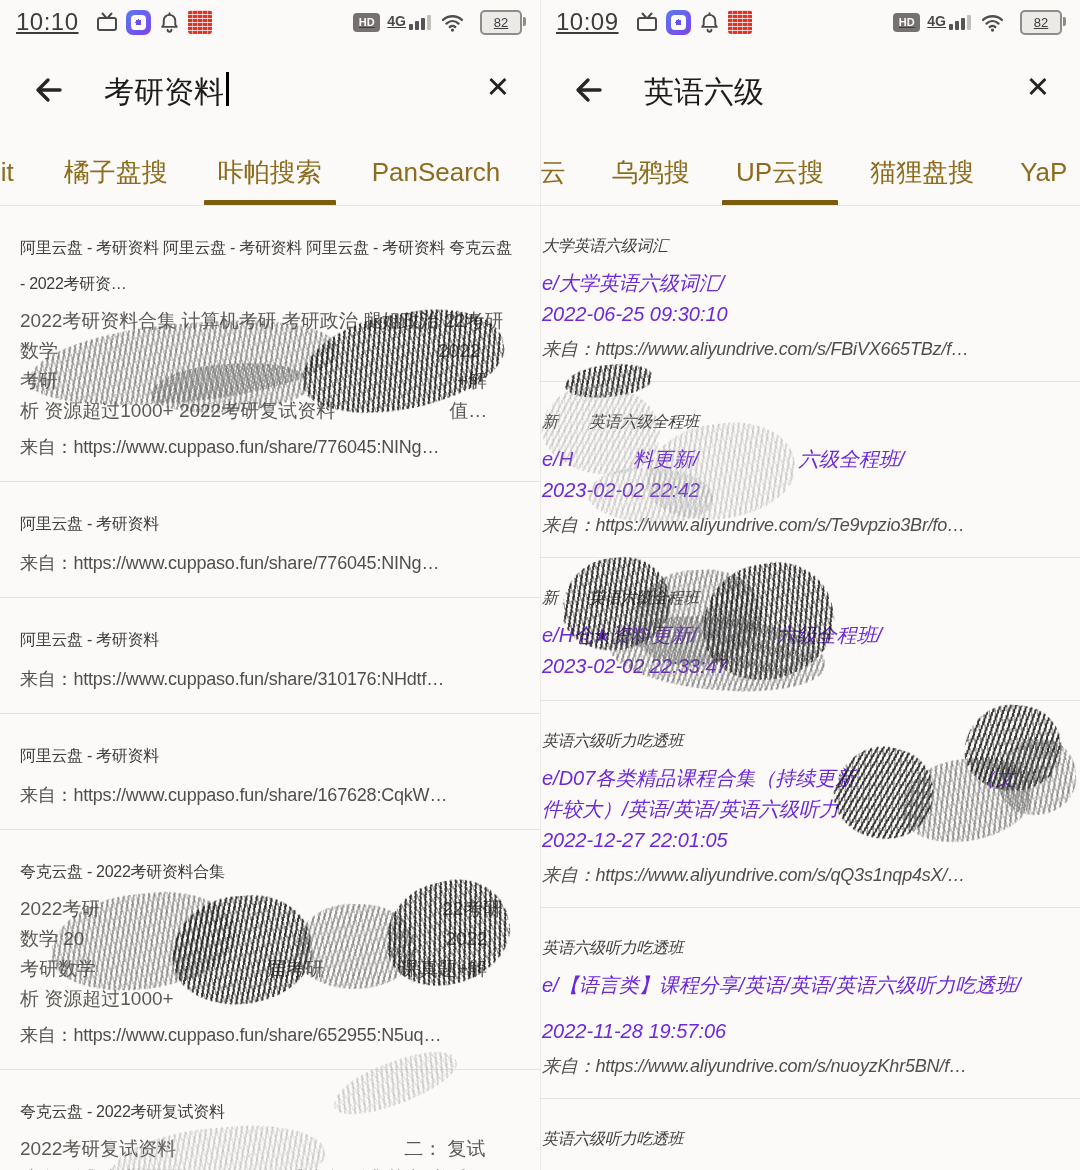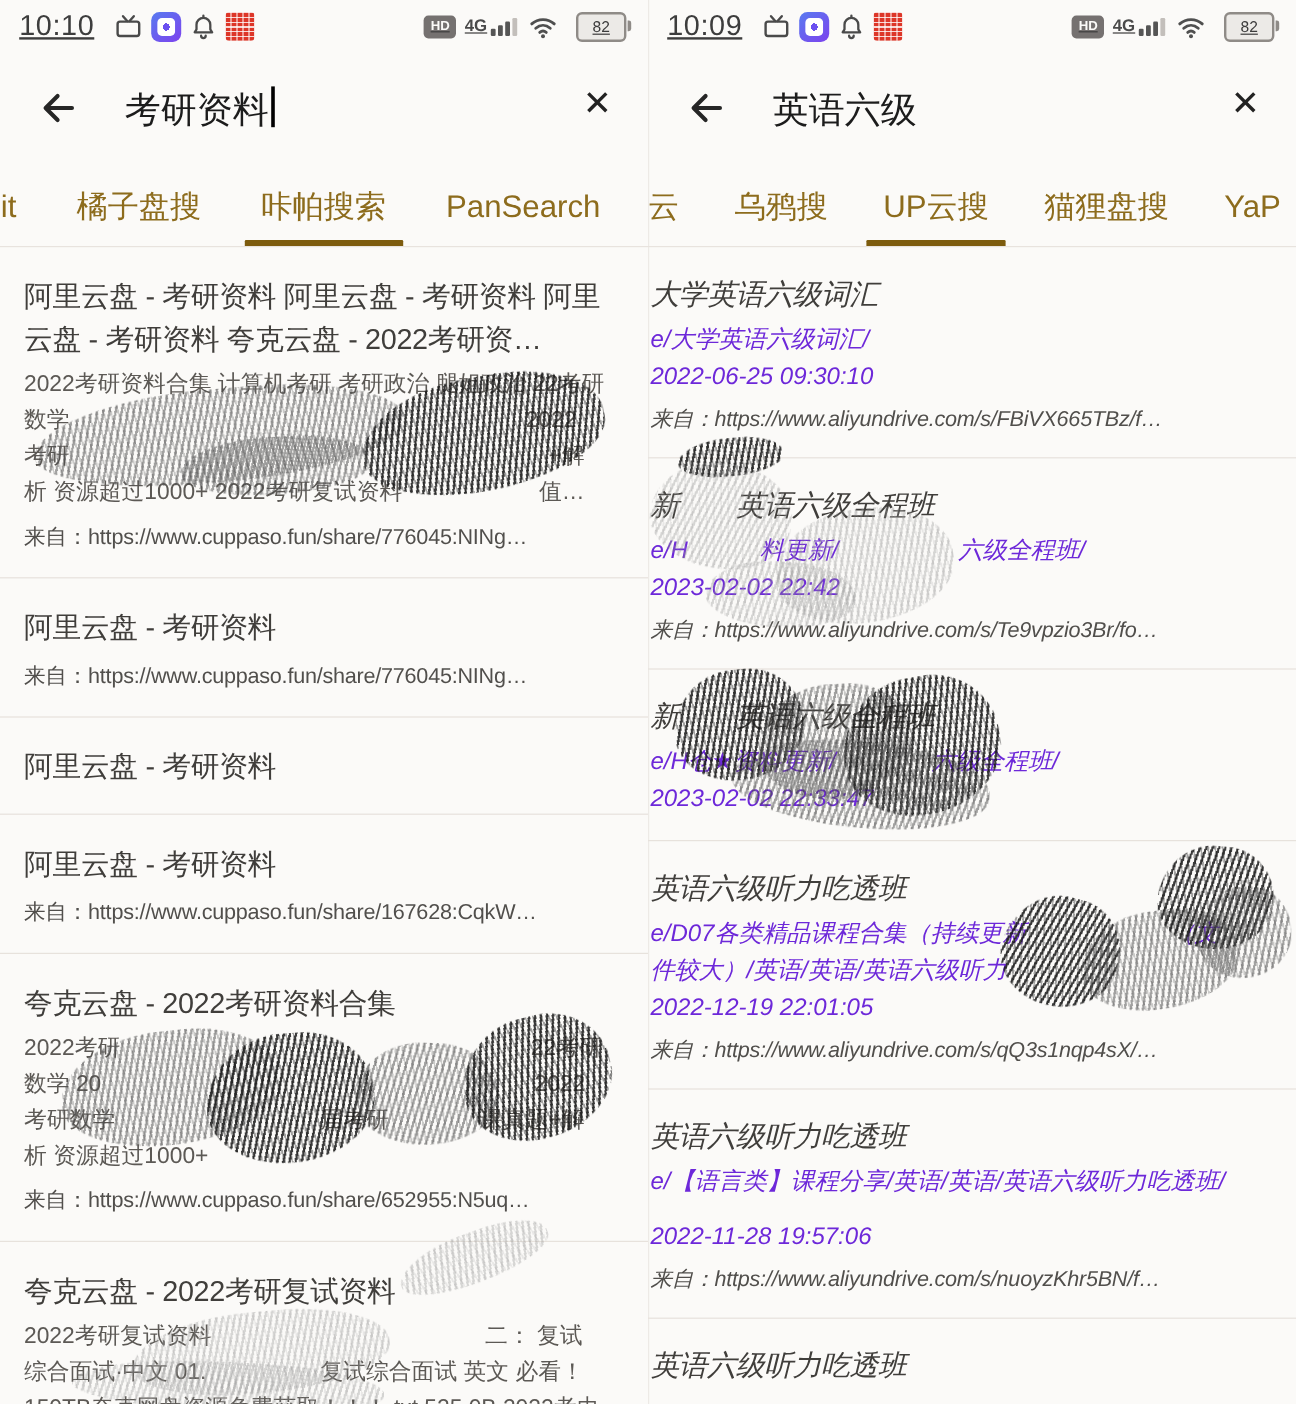--- a/index.html
+++ b/index.html
@@ -40,21 +40,21 @@
 
   
   .tabbar{position:relative;padding:24px 0 15px 0;border-bottom:1px solid #e8e3de;overflow:hidden;white-space:nowrap;}
   .tabs{display:flex;align-items:center;}
   .tab{position:relative;font-size:26px;color:#8d6c1d;flex:0 0 auto;}
   .tab.active::after{content:"";position:absolute;left:-14px;right:-14px;bottom:-16px;height:6px;background:#7d5c0e;border-radius:1px;}
 
   
   .item{position:relative;padding:24px 20px 20px 20px;border-bottom:1px solid #e7e2dc;}
   .panel-right .item{padding:22px 20px 18px 2px;font-style:italic;}
-  .title{font-size:24px;line-height:36px;color:#403e3b;font-weight:500;letter-spacing:-.3px;}
+  .title{font-size:16px;line-height:36px;color:#403e3b;font-weight:500;letter-spacing:-.3px;}
   .desc{font-size:19px;line-height:30px;color:#5c5955;margin-top:4px;white-space:pre-wrap;word-break:break-all;}
   .meta{font-size:20px;line-height:31px;color:#6d28d9;margin-top:4px;white-space:pre-wrap;word-break:break-all;}
   .src{font-size:18px;line-height:27px;color:#514f4c;margin-top:8px;white-space:nowrap;overflow:hidden;letter-spacing:-.2px;}
   .panel-right .src{margin-top:6px;}
 
   
   .scr{position:absolute;z-index:2;pointer-events:none;filter:blur(.4px);
     border-radius:50% 45% 55% 50% / 60% 50% 50% 45%;
     background-image:repeating-linear-gradient(105deg,var(--c) 0 2px,transparent 2px 5px),
                      repeating-linear-gradient(78deg,var(--c2) 0 1.5px,transparent 1.5px 6px);}
@@ -146,20 +146,21 @@
         <span class="scr scr-mid" style="left:150px;top:158px;width:160px;height:48px;transform:rotate(-3deg);"></span>
       </div>
 
       <div class="item">
         <div class="title">阿里云盘 - 考研资料</div>
         <div class="src">来自：https://www.cuppaso.fun/share/776045:NINg…</div>
       </div>
 
       <div class="item">
         <div class="title">阿里云盘 - 考研资料</div>
+        <div class="src">来自：https://www.cuppaso.fun/share/310176:NHdtf…</div>
       </div>
 
       <div class="item">
         <div class="title">阿里云盘 - 考研资料</div>
         <div class="src">来自：https://www.cuppaso.fun/share/167628:CqkW…</div>
       </div>
 
       <div class="item">
         <div class="title">夸克云盘 - 2022考研资料合集</div>
         <div class="desc">2022考研　　　　　　　　　　　　　　　　　　22考研
@@ -277,21 +278,21 @@
         <span class="scr scr-dark" style="left:22px;top:0px;width:108px;height:92px;transform:rotate(-6deg);"></span>
         <span class="scr scr-mid" style="left:92px;top:12px;width:130px;height:96px;transform:rotate(-3deg);"></span>
         <span class="scr scr-dark" style="left:162px;top:6px;width:132px;height:115px;transform:rotate(-10deg);"></span>
         <span class="scr scr-mid" style="left:70px;top:60px;width:215px;height:72px;transform:rotate(6deg);"></span>
       </div>
 
       <div class="item">
         <div class="title">英语六级听力吃透班</div>
         <div class="meta">e/D07各类精品课程合集（持续更新　　　　　　（文
 件较大）/英语/英语/英语六级听力　　　</div>
-        <div class="meta" style="margin-top:0;">2022-12-19 22:01:05</div>
+        <div class="meta" style="margin-top:0;">2022-12-27 22:01:05</div>
         <div class="src">来自：https://www.aliyundrive.com/s/qQ3s1nqp4sX/…</div>
         <span class="scr scr-dark" style="left:295px;top:46px;width:98px;height:92px;transform:rotate(15deg);"></span>
         <span class="scr scr-mid" style="left:360px;top:58px;width:132px;height:82px;transform:rotate(-8deg);"></span>
         <span class="scr scr-dark" style="left:425px;top:4px;width:96px;height:86px;transform:rotate(5deg);"></span>
         <span class="scr scr-mid" style="left:458px;top:38px;width:78px;height:76px;transform:rotate(-4deg);"></span>
       </div>
 
       <div class="item">
         <div class="title">英语六级听力吃透班</div>
         <div class="meta">e/【语言类】课程分享/英语/英语/英语六级听力吃透班/</div>

